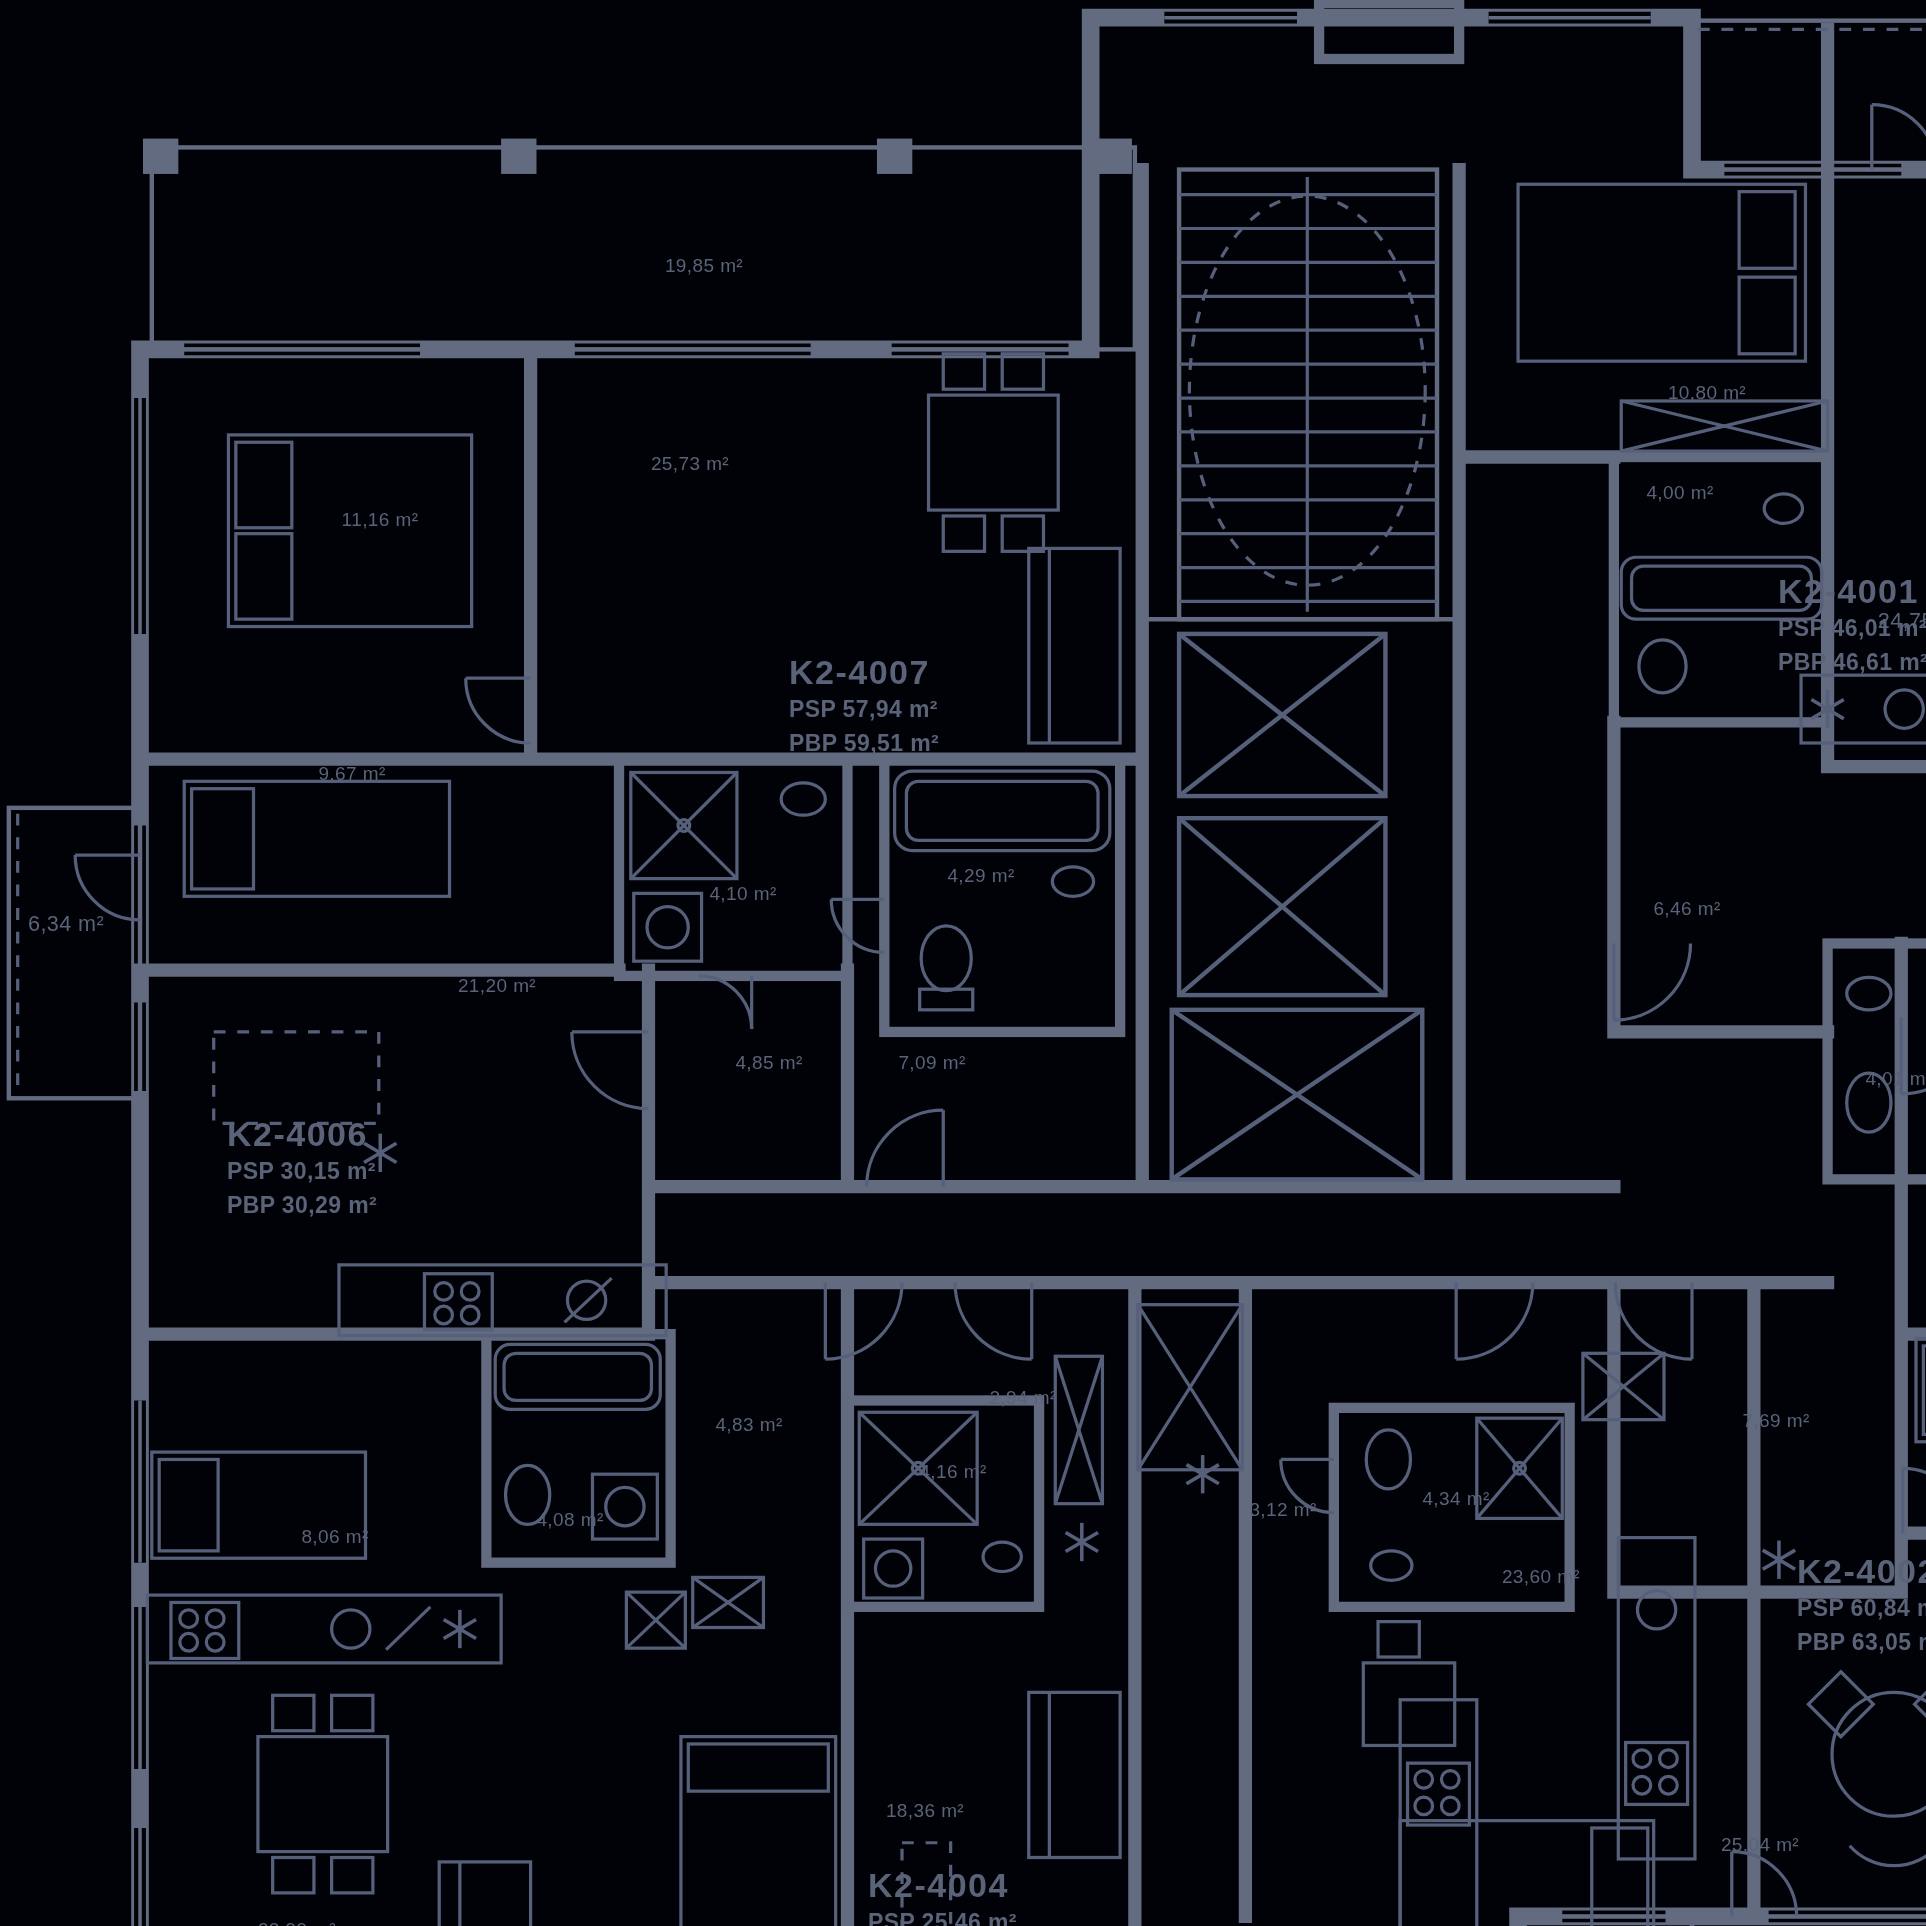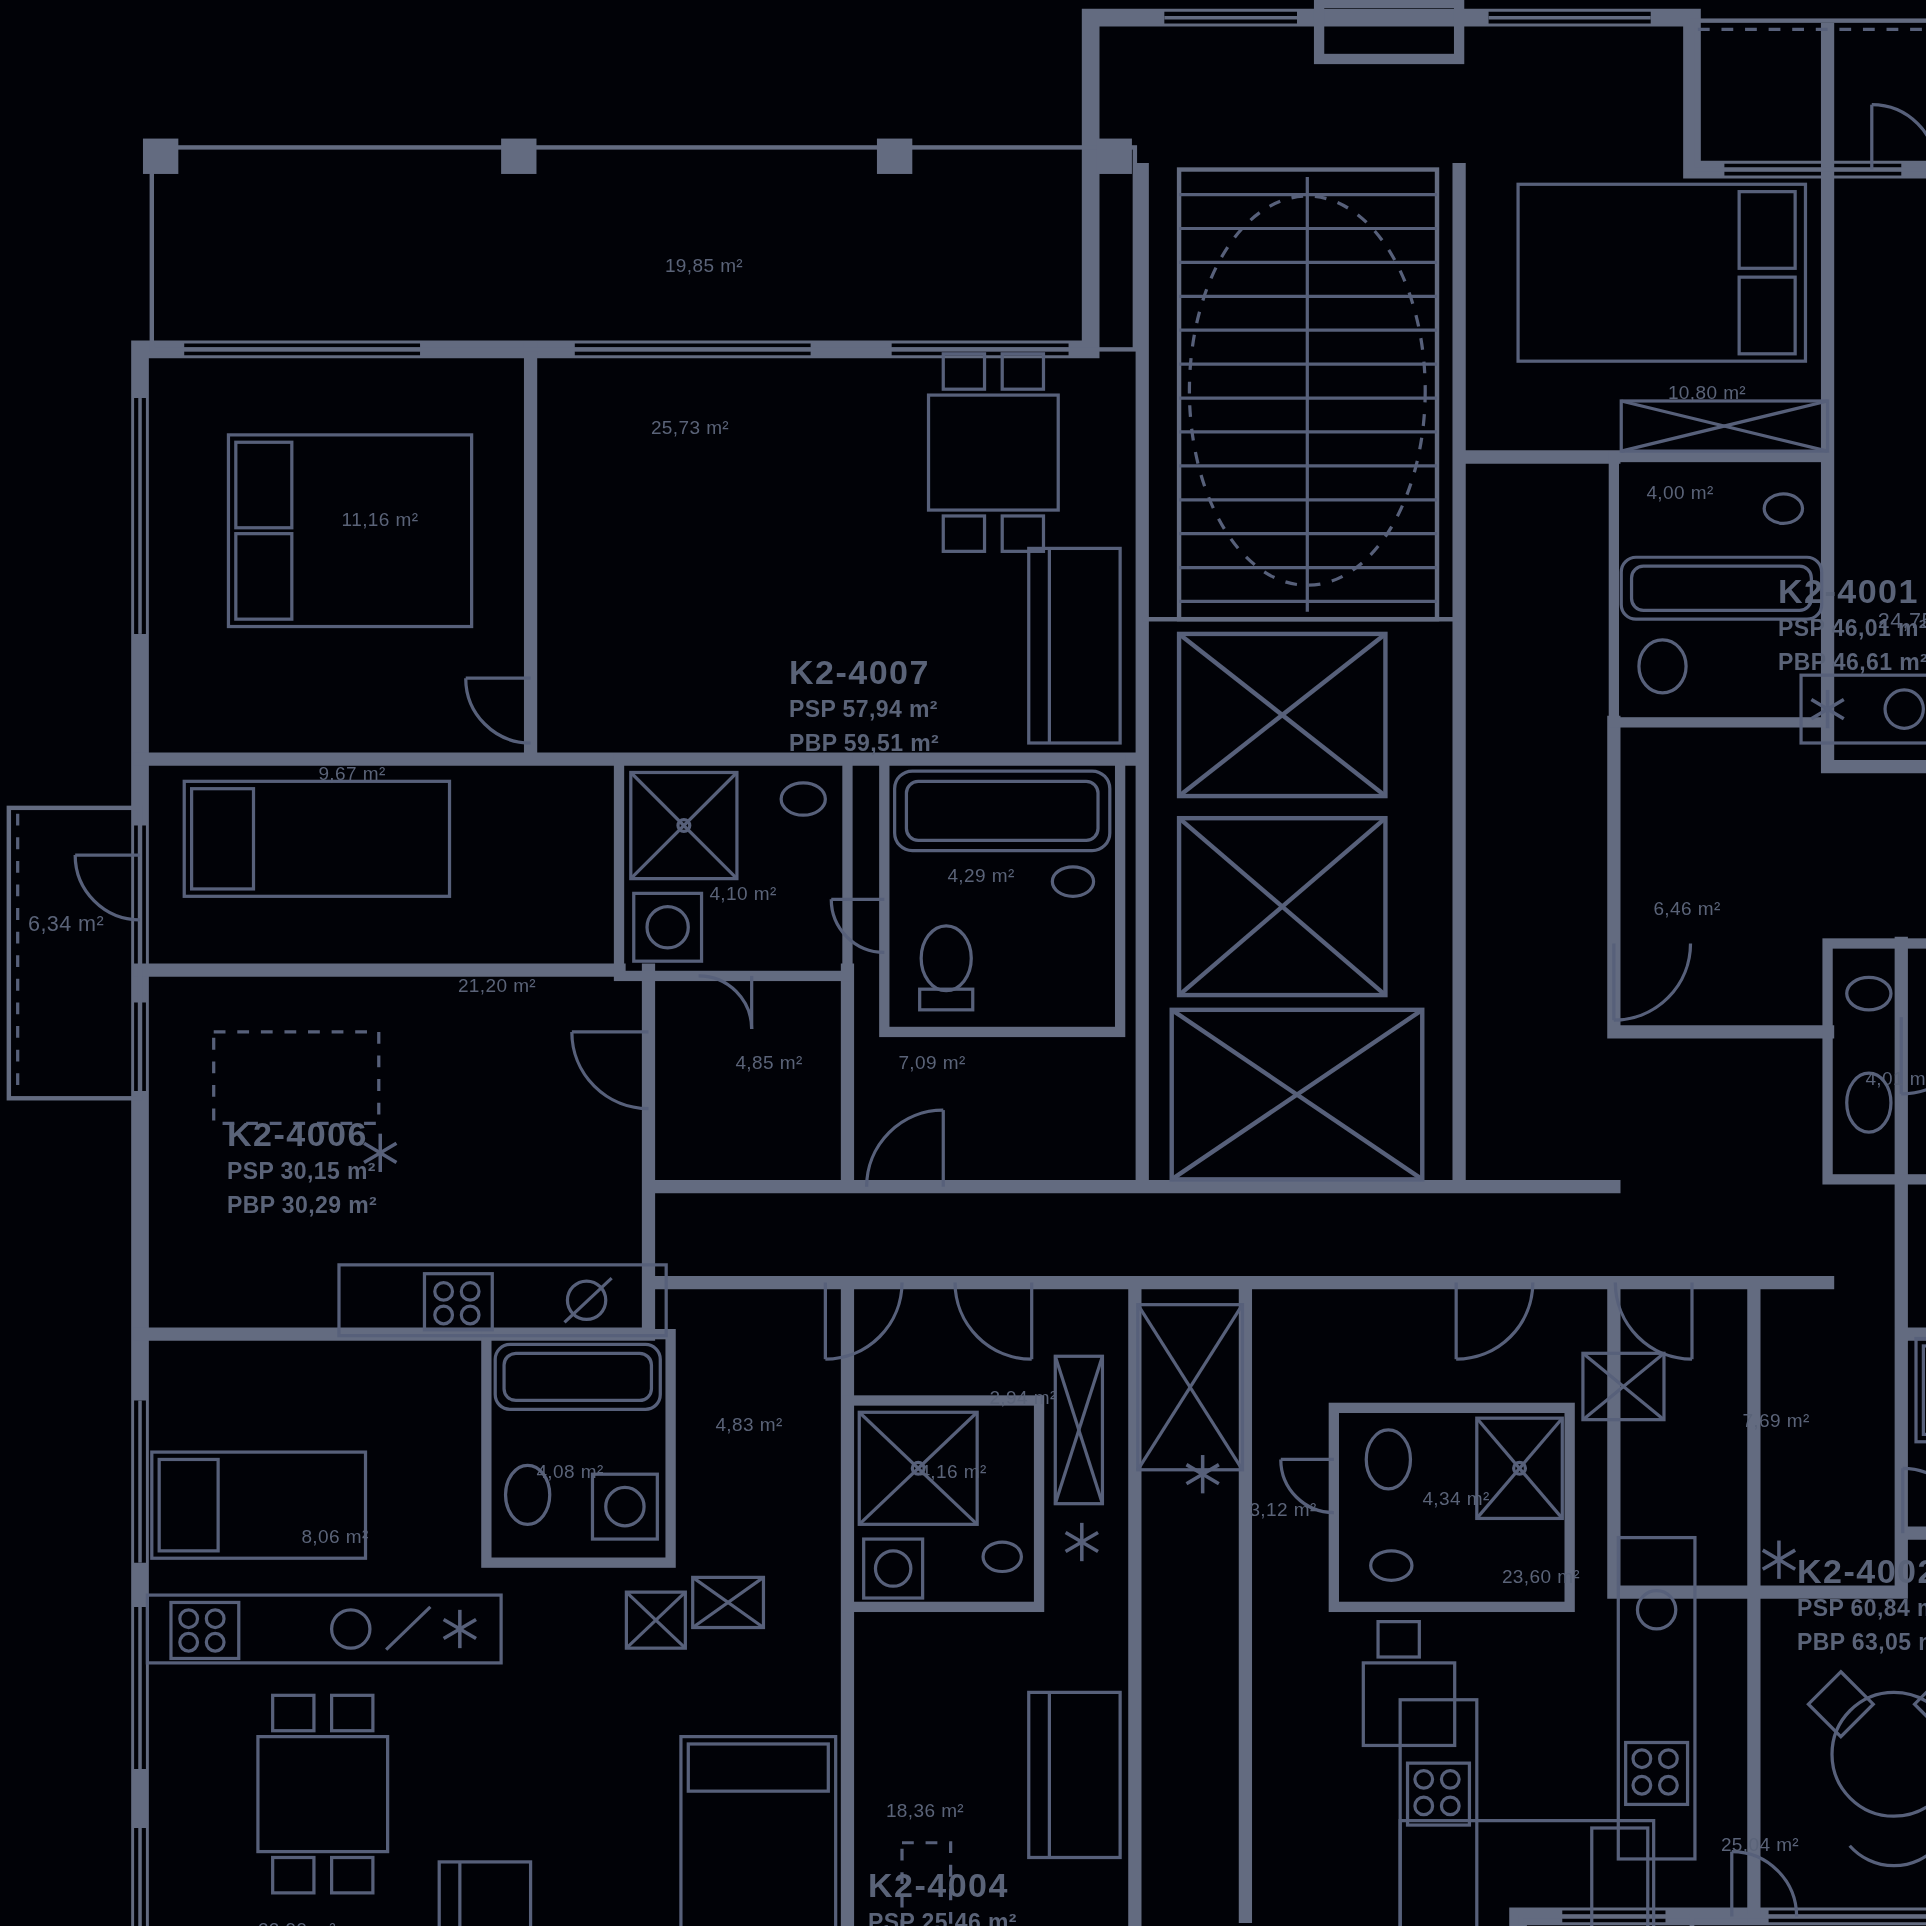--- a/index.html
+++ b/index.html
@@ -390,28 +390,28 @@
 <div class="area" style="left:1456px;top:1499px">4,34 m²</div>
 <div class="area" style="left:1283px;top:1510px">3,12 m²</div>
 
 <div class="area" style="left:925px;top:1811px">18,36 m²</div>
 <div class="area" style="left:953px;top:1472px">4,16 m²</div>
 <div class="area" style="left:1023px;top:1398px">2,94 m²</div>
 
 <div class="area" style="left:297px;top:1930px">22,99 m²</div>
 
 <div class="area" style="left:335px;top:1537px">8,06 m²</div>
-<div class="area" style="left:570px;top:1472px">4,08 m²</div>
+<div class="area" style="left:570px;top:1520px">4,08 m²</div>
 <div class="area" style="left:749px;top:1425px">4,83 m²</div>
 
 <div class="area" style="left:497px;top:986px">21,20 m²</div>
 <div class="area" style="left:769px;top:1063px">4,85 m²</div>
 <div class="area" style="left:743px;top:894px">4,10 m²</div>
 
-<div class="area" style="left:690px;top:428px">25,73 m²</div>
+<div class="area" style="left:690px;top:464px">25,73 m²</div>
 <div class="area" style="left:380px;top:520px">11,16 m²</div>
 <div class="area" style="left:352px;top:774px">9,67 m²</div>
 <div class="area" style="left:981px;top:876px">4,29 m²</div>
 <div class="area" style="left:932px;top:1063px">7,09 m²</div>
 
 <div class="apt" style="left:1778px;top:572px">
   <div class="apt-id">K2-4001</div>
   <div class="apt-line">PSP 46,01 m²</div>
   <div class="apt-line">PBP 46,61 m²</div>
 </div>

